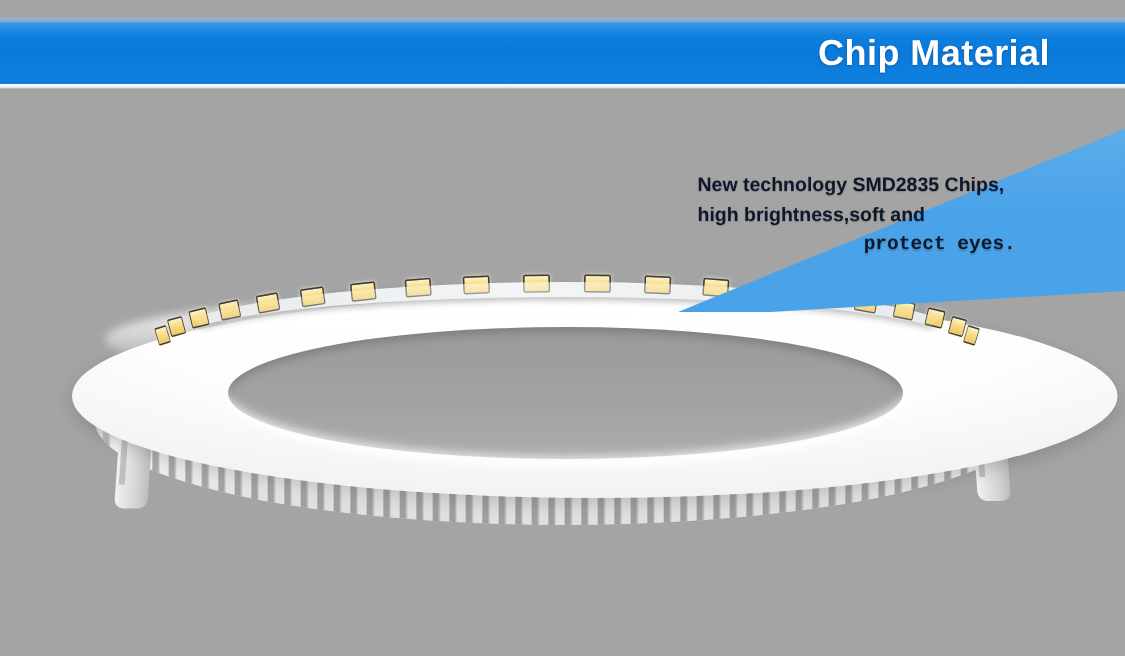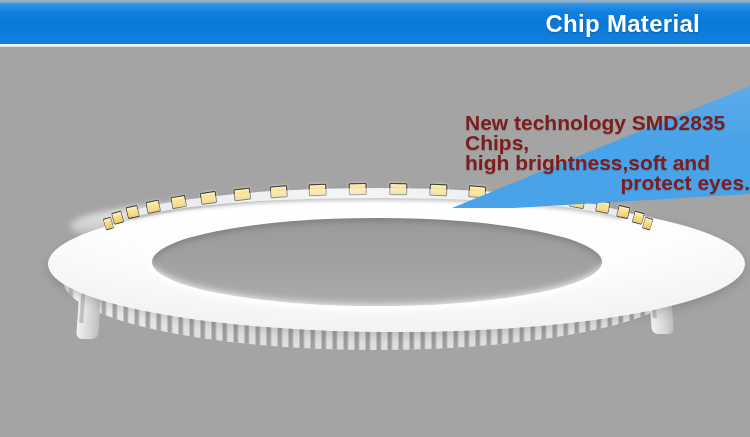--- a/index.html
+++ b/index.html
@@ -6,21 +6,21 @@
   body{
     width:750px;height:437px;overflow:hidden;
     font-family:"Liberation Sans", sans-serif;
     background:#a4a4a4;
     position:relative;
   }
   #stage{position:absolute;inset:0;width:750px;height:437px;overflow:hidden;background:#a4a4a4;}
 
   
   .header-band{
-    position:absolute;left:0;top:0;width:750px;height:50px;
+    position:absolute;left:0;top:12px;width:750px;height:50px;
     background:#a4a4a4;
   }
   .header-topline{
     position:absolute;left:0;top:0;width:750px;height:3px;
     background:linear-gradient(180deg,#9fb6c9 0%,#6fa8d8 100%);
   }
   .header-bar{
     position:absolute;left:0;top:3px;width:750px;height:41px;
     background:linear-gradient(180deg,#1284e4 0%,#0a7ada 48%,#1180df 100%);
   }
@@ -46,28 +46,28 @@
     position:absolute;left:440px;top:86px;width:310px;height:122px;
     background:#4aa3e8;
     clip-path:polygon(12px 122px, 100% 0px, 100% 108px, 74px 122px);
   }
   .callout-inner{
     position:absolute;left:0;top:0;width:100%;height:100%;
     background:linear-gradient(180deg,rgba(255,255,255,.10),rgba(255,255,255,0) 45%);
   }
   .callout-text{
     position:absolute;left:465px;top:113px;width:285px;
-    color:#7f1d1d;font-size:21px;font-weight:bold;line-height:20px;
+    color:#0f172a;font-size:13px;font-weight:bold;line-height:20px;
     text-shadow:0 1px 1px rgba(0,0,0,.18);
   }
   .callout-text span{display:block;}
   .cl-1{text-align:left;}
   .cl-2{text-align:left;}
   .cl-3{text-align:left;padding-left:10px;}
-  .cl-4{text-align:right;padding-left:38px;}
+  .cl-4{text-align:center;padding-left:38px;font-family:Liberation Mono, monospace;}
 
   
   #lamp{position:absolute;left:0;top:0;width:750px;height:437px;}
 
   .heat-wrap{
     position:absolute;left:63px;top:250px;width:625px;height:105px;
     overflow:hidden;
   }
   .heat-body{
     position:absolute;left:0;top:-40px;width:625px;height:140px;

